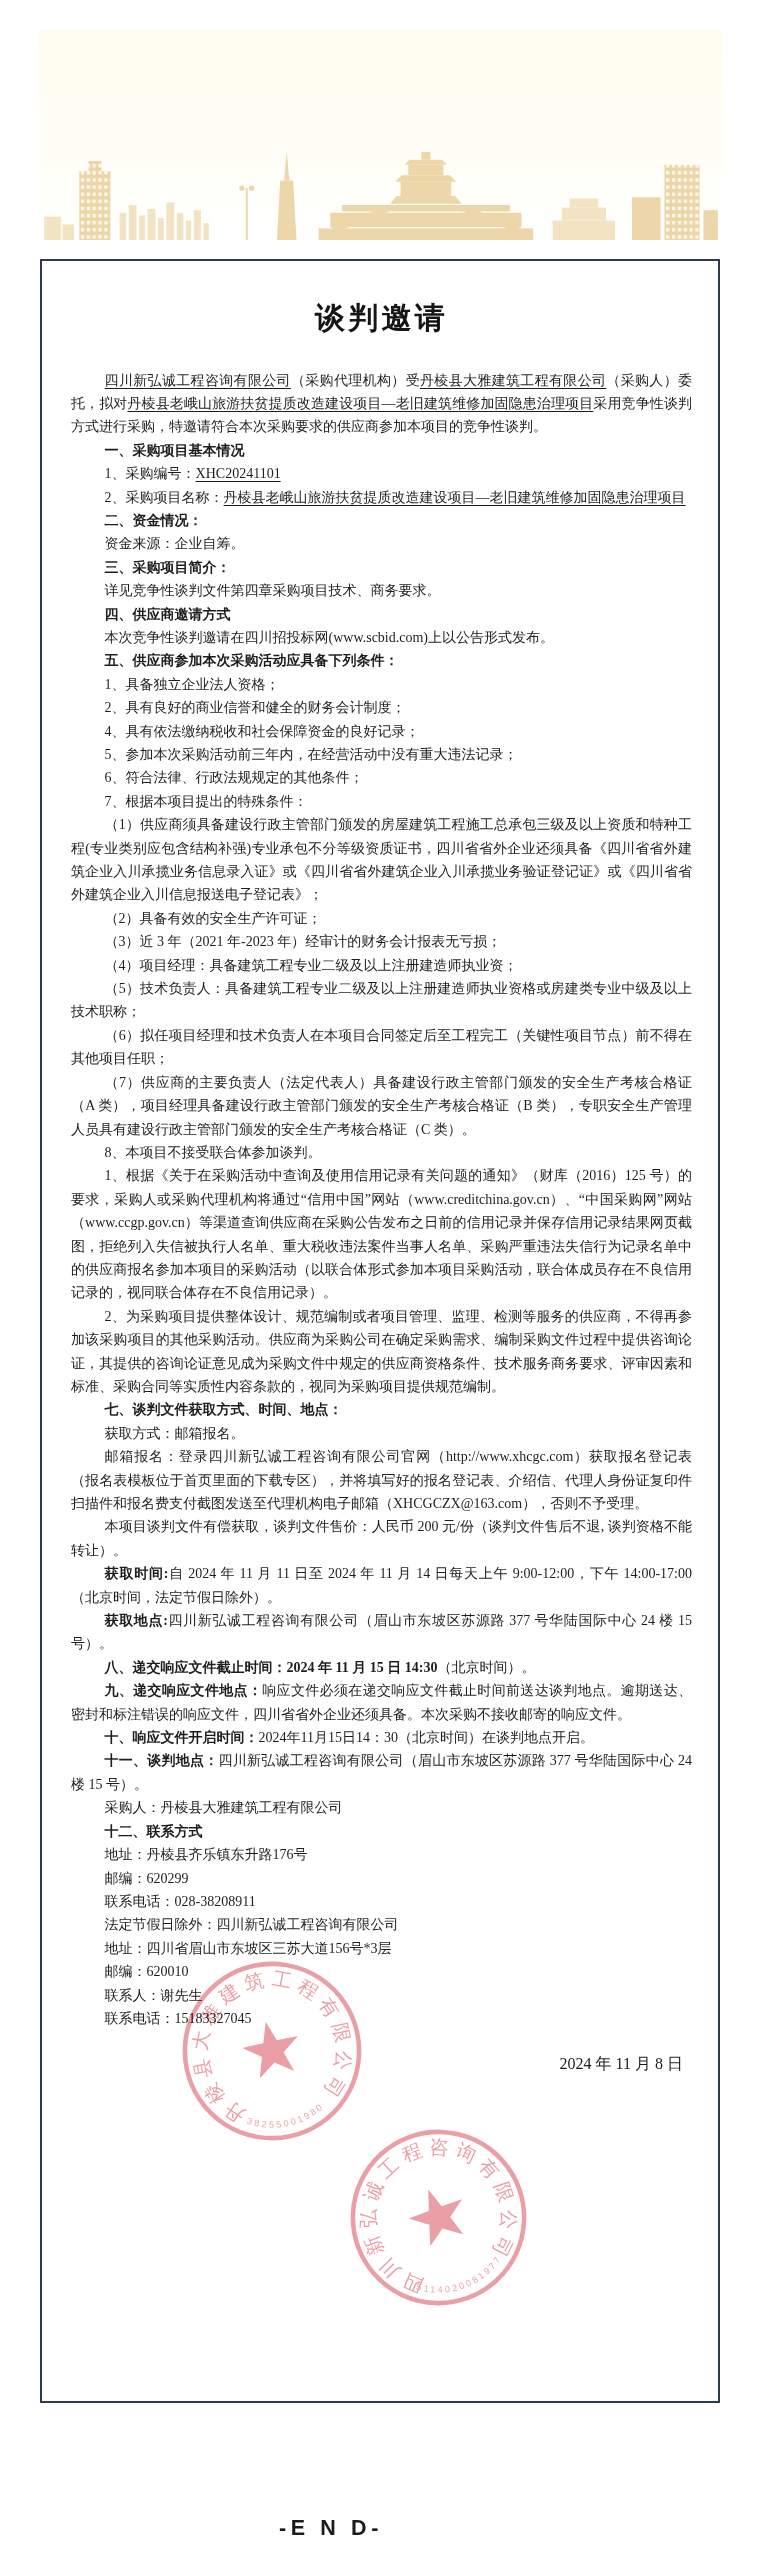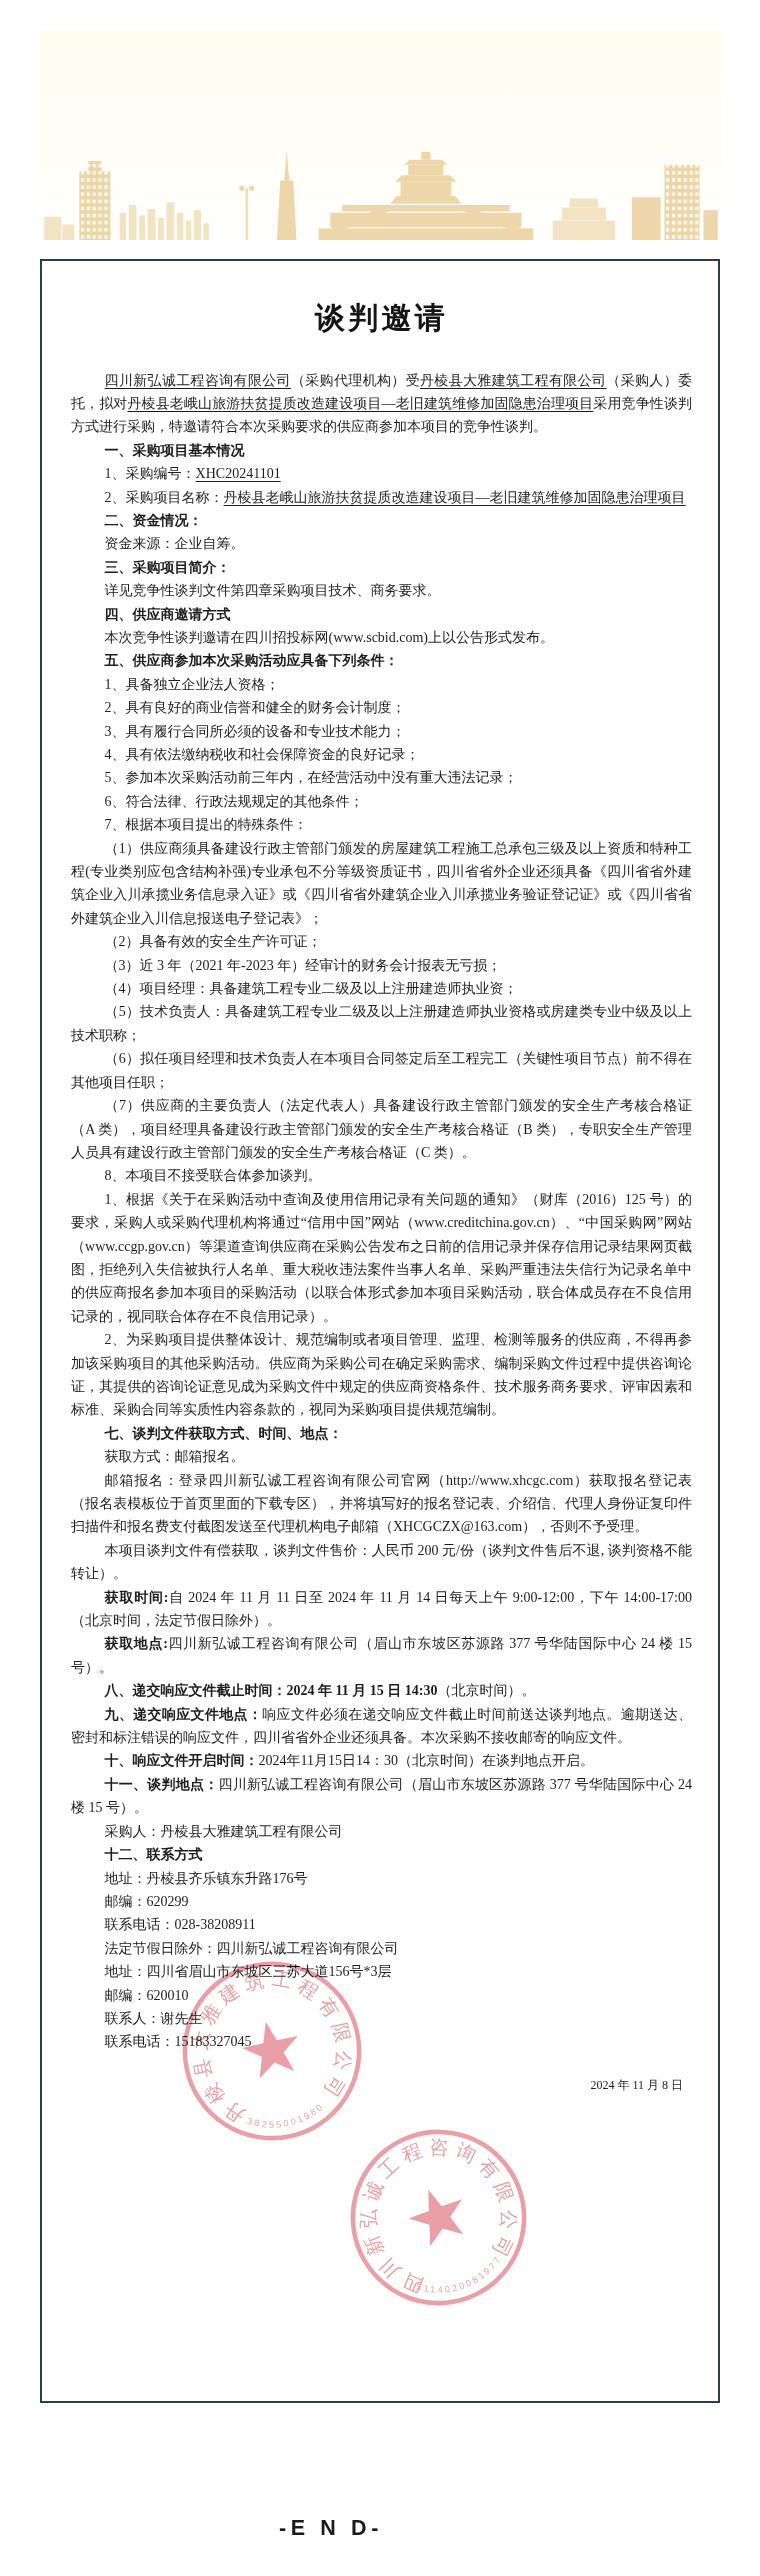--- a/index.html
+++ b/index.html
@@ -20,21 +20,21 @@
   
   .doc-frame{position:absolute;left:40px;top:259px;width:680px;height:2144px;
              box-sizing:border-box;border:2.6px solid #2e3b4d;background:#ffffff;
              padding:30px 26px 0 29px;overflow:hidden;}
   .doc-title{text-align:center;font-size:30px;font-weight:bold;color:#151515;
              letter-spacing:3.3px;margin:6.5px 0 30px 0;}
   .doc-body p{margin:0;font-size:14px;line-height:23.4px;color:#1d1d1d;
               text-align:justify;text-indent:2.4em;word-break:break-all;}
   .doc-body .u{text-decoration:underline;text-decoration-thickness:1.3px;text-underline-offset:2.6px;}
   .doc-body .b{font-weight:bold;}
-  .date-line{text-align:right;font-size:12px;color:#1d1d1d;margin-top:23.4px;padding-right:9px;}
+  .date-line{text-align:right;font-size:16px;color:#1d1d1d;margin-top:23.4px;padding-right:9px;}
 
   
   .seal{position:absolute;mix-blend-mode:multiply;pointer-events:none;}
 
   
   .end-mark{position:absolute;top:2516px;left:0;width:662px;text-align:center;
             font-family:"Liberation Sans","DejaVu Sans",sans-serif;font-weight:bold;
             font-size:21.5px;letter-spacing:4.6px;color:#1b1b1b;}
 </style>
 </head>
@@ -106,21 +106,20 @@
         <p><span>2、采购项目名称：</span><span class="u">丹棱县老峨山旅游扶贫提质改造建设项目—老旧建筑维修加固隐患治理项目</span></p>
         <p><span class="b">二、资金情况：</span></p>
         <p><span>资金来源：企业自筹。</span></p>
         <p><span class="b">三、采购项目简介：</span></p>
         <p><span>详见竞争性谈判文件第四章采购项目技术、商务要求。</span></p>
         <p><span class="b">四、供应商邀请方式</span></p>
         <p><span>本次竞争性谈判邀请在四川招投标网(www.scbid.com)上以公告形式发布。</span></p>
         <p><span class="b">五、供应商参加本次采购活动应具备下列条件：</span></p>
         <p><span>1、具备独立企业法人资格；</span></p>
         <p><span>2、具有良好的商业信誉和健全的财务会计制度；</span></p>
-        <p><span>3、具有履行合同所必须的设备和专业技术能力；</span></p>
         <p><span>4、具有依法缴纳税收和社会保障资金的良好记录；</span></p>
         <p><span>5、参加本次采购活动前三年内，在经营活动中没有重大违法记录；</span></p>
         <p><span>6、符合法律、行政法规规定的其他条件；</span></p>
         <p><span>7、根据本项目提出的特殊条件：</span></p>
         <p><span>（1）供应商须具备建设行政主管部门颁发的房屋建筑工程施工总承包三级及以上资质和特种工程(专业类别应包含结构补强)专业承包不分等级资质证书，四川省省外企业还须具备《四川省省外建筑企业入川承揽业务信息录入证》或《四川省省外建筑企业入川承揽业务验证登记证》或《四川省省外建筑企业入川信息报送电子登记表》；</span></p>
         <p><span>（2）具备有效的安全生产许可证；</span></p>
         <p><span>（3）近 3 年（2021 年-2023 年）经审计的财务会计报表无亏损；</span></p>
         <p><span>（4）项目经理：具备建筑工程专业二级及以上注册建造师执业资；</span></p>
         <p><span>（5）技术负责人：具备建筑工程专业二级及以上注册建造师执业资格或房建类专业中级及以上技术职称；</span></p>
         <p><span>（6）拟任项目经理和技术负责人在本项目合同签定后至工程完工（关键性项目节点）前不得在其他项目任职；</span></p>

